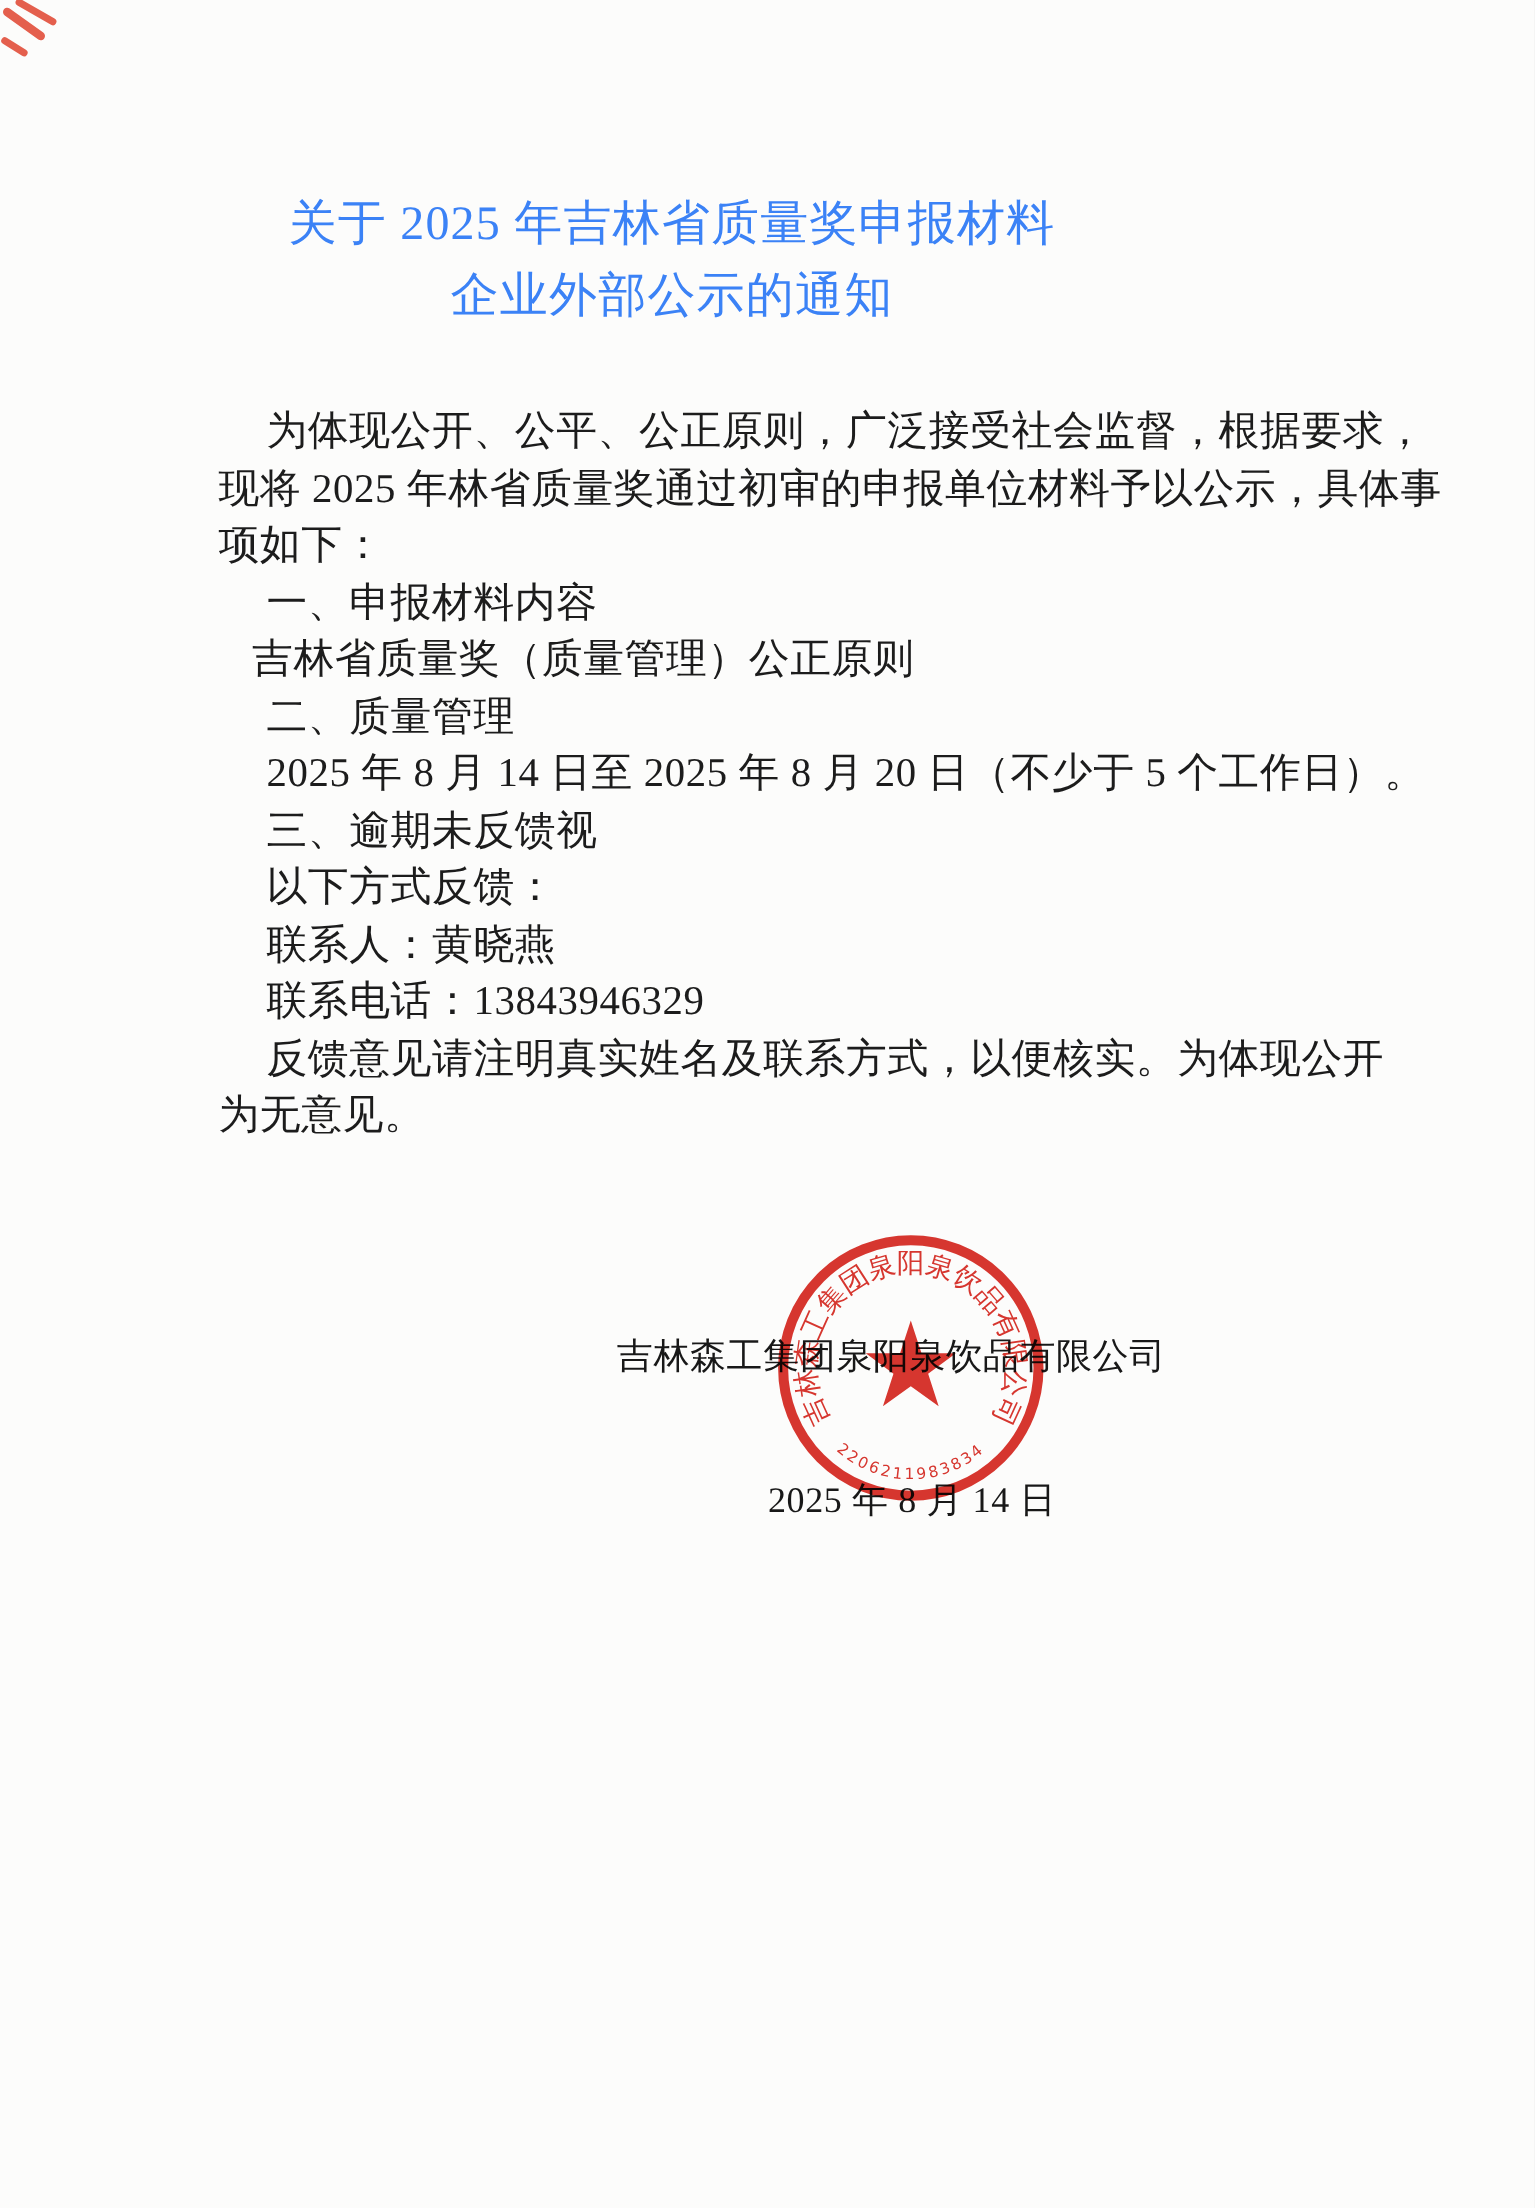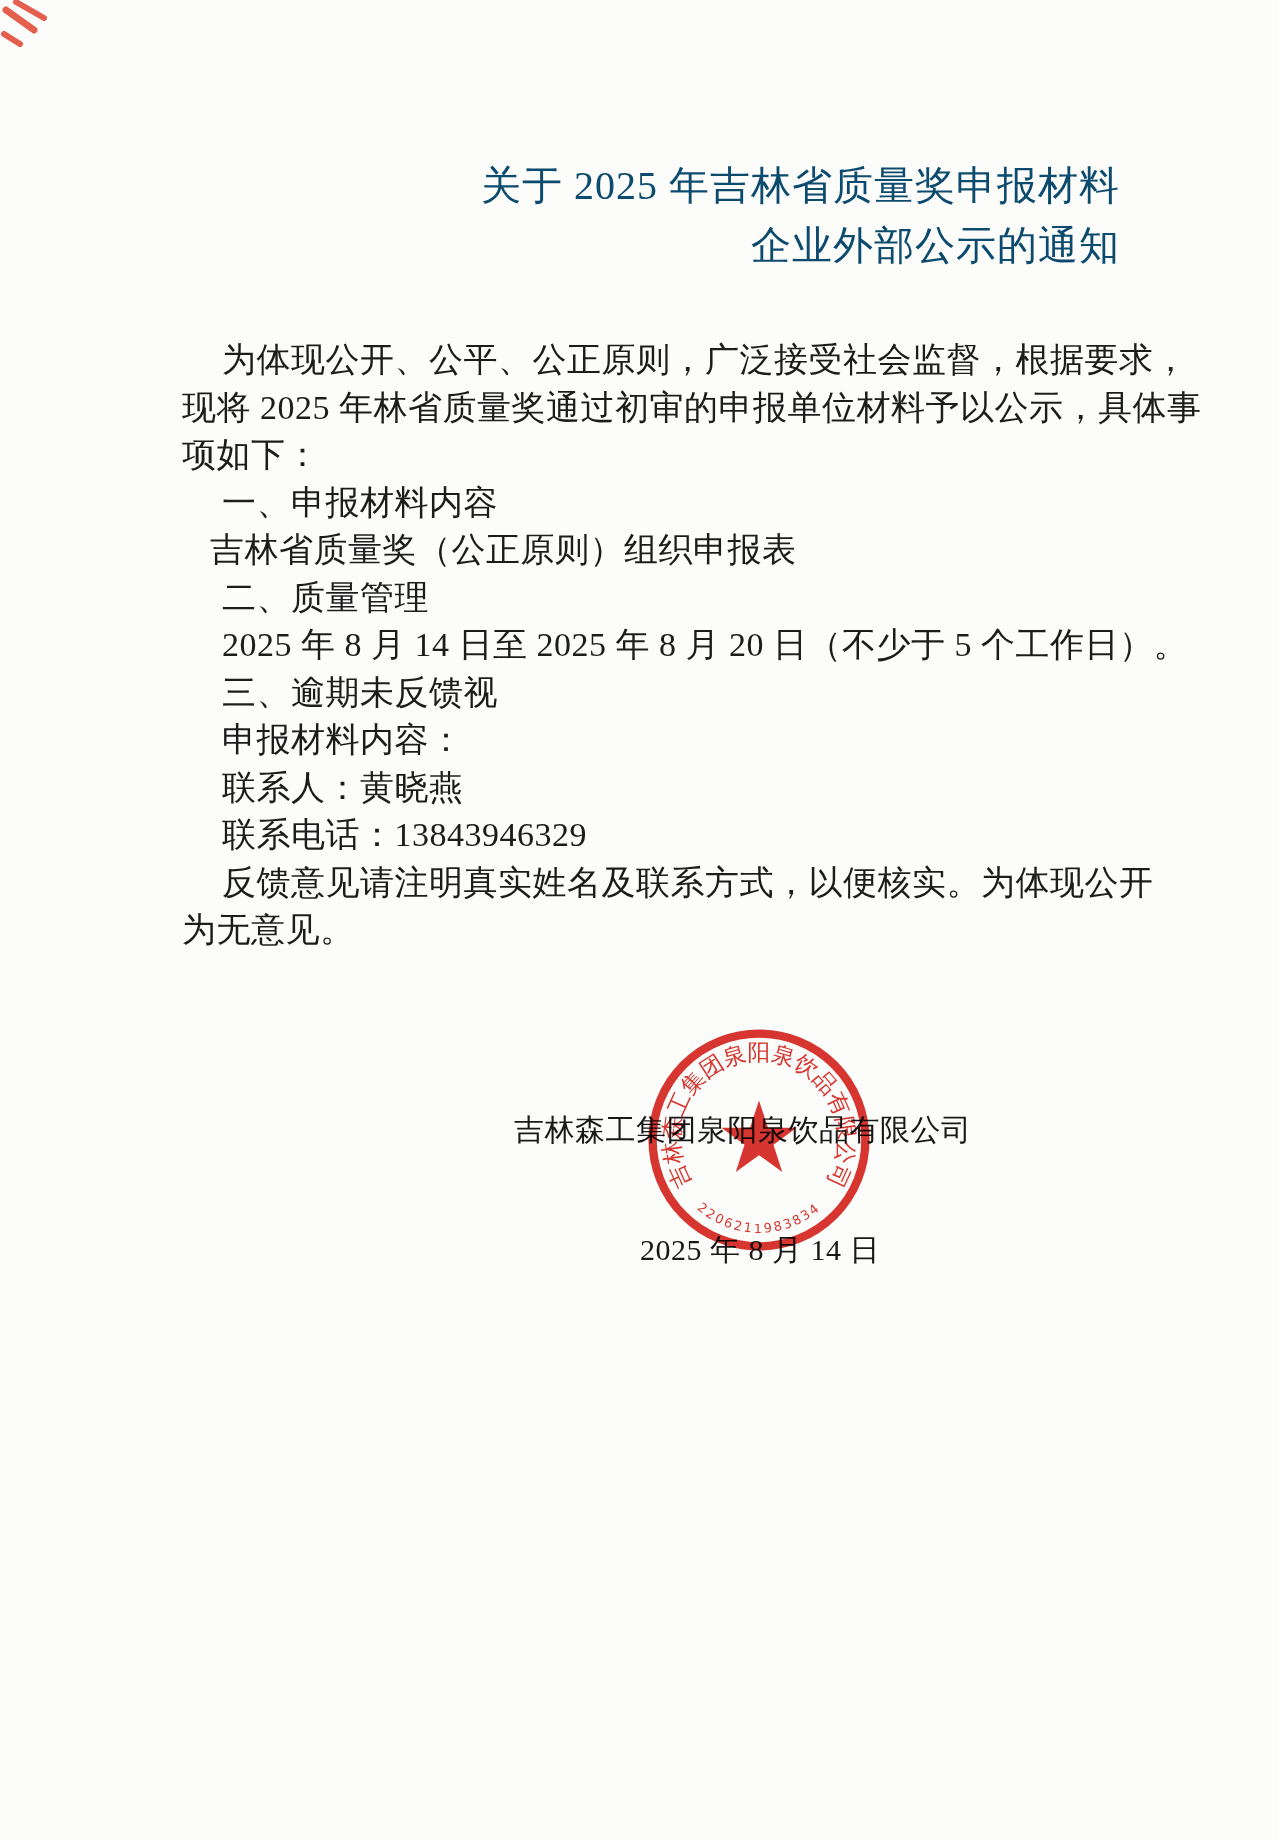--- a/index.html
+++ b/index.html
@@ -8,25 +8,25 @@
     width:1279px;height:1840px;
     margin:0 auto;
     background:#fcfcfb;
     overflow:hidden;
     font-family:"Liberation Serif","DejaVu Serif",serif;
     color:#1c1c1c;
   }
   .title-block{
     position:absolute;
     top:156px;left:0;width:1120px;
-    text-align:right;
+    text-align:center;
     font-size:40px;
     line-height:60px;
     letter-spacing:1px;
-    color:#0c4a6e;
+    color:#3b82f6;
   }
   .doc-body{
     position:absolute;
     top:336px;left:182px;width:940px;
     font-size:34px;
   }
   .line{
     height:47.5px;
     line-height:47.5px;
     white-space:nowrap;
@@ -80,25 +80,25 @@
   <div class="title-block">
     <div>关于 2025 年吉林省质量奖申报材料</div>
     <div>企业外部公示的通知</div>
   </div>
 
   <div class="doc-body">
       <div class="line ind-a">为体现公开、公平、公正原则，广泛接受社会监督，根据要求，</div>
       <div class="line ind-0">现将 2025 年林省质量奖通过初审的申报单位材料予以公示，具体事</div>
       <div class="line ind-0">项如下：</div>
       <div class="line ind-a bold">一、申报材料内容</div>
-      <div class="line ind-b">吉林省质量奖（公正原则）组织申报表</div>
+      <div class="line ind-b">吉林省质量奖（质量管理）公正原则</div>
       <div class="line ind-a bold">二、质量管理</div>
       <div class="line ind-a">2025 年 8 月 14 日至 2025 年 8 月 20 日（不少于 5 个工作日）。</div>
       <div class="line ind-a bold">三、逾期未反馈视</div>
-      <div class="line ind-a">申报材料内容：</div>
+      <div class="line ind-a">以下方式反馈：</div>
       <div class="line ind-a bold">联系人：黄晓燕</div>
       <div class="line ind-a bold">联系电话：13843946329</div>
       <div class="line ind-a">反馈意见请注明真实姓名及联系方式，以便核实。为体现公开</div>
       <div class="line ind-0">为无意见。</div>
     </div>
 
   <div class="signature-company">吉林森工集团泉阳泉饮品有限公司</div>
 
   <div class="signature-date">2025 年 8 月 14 日</div>
 

